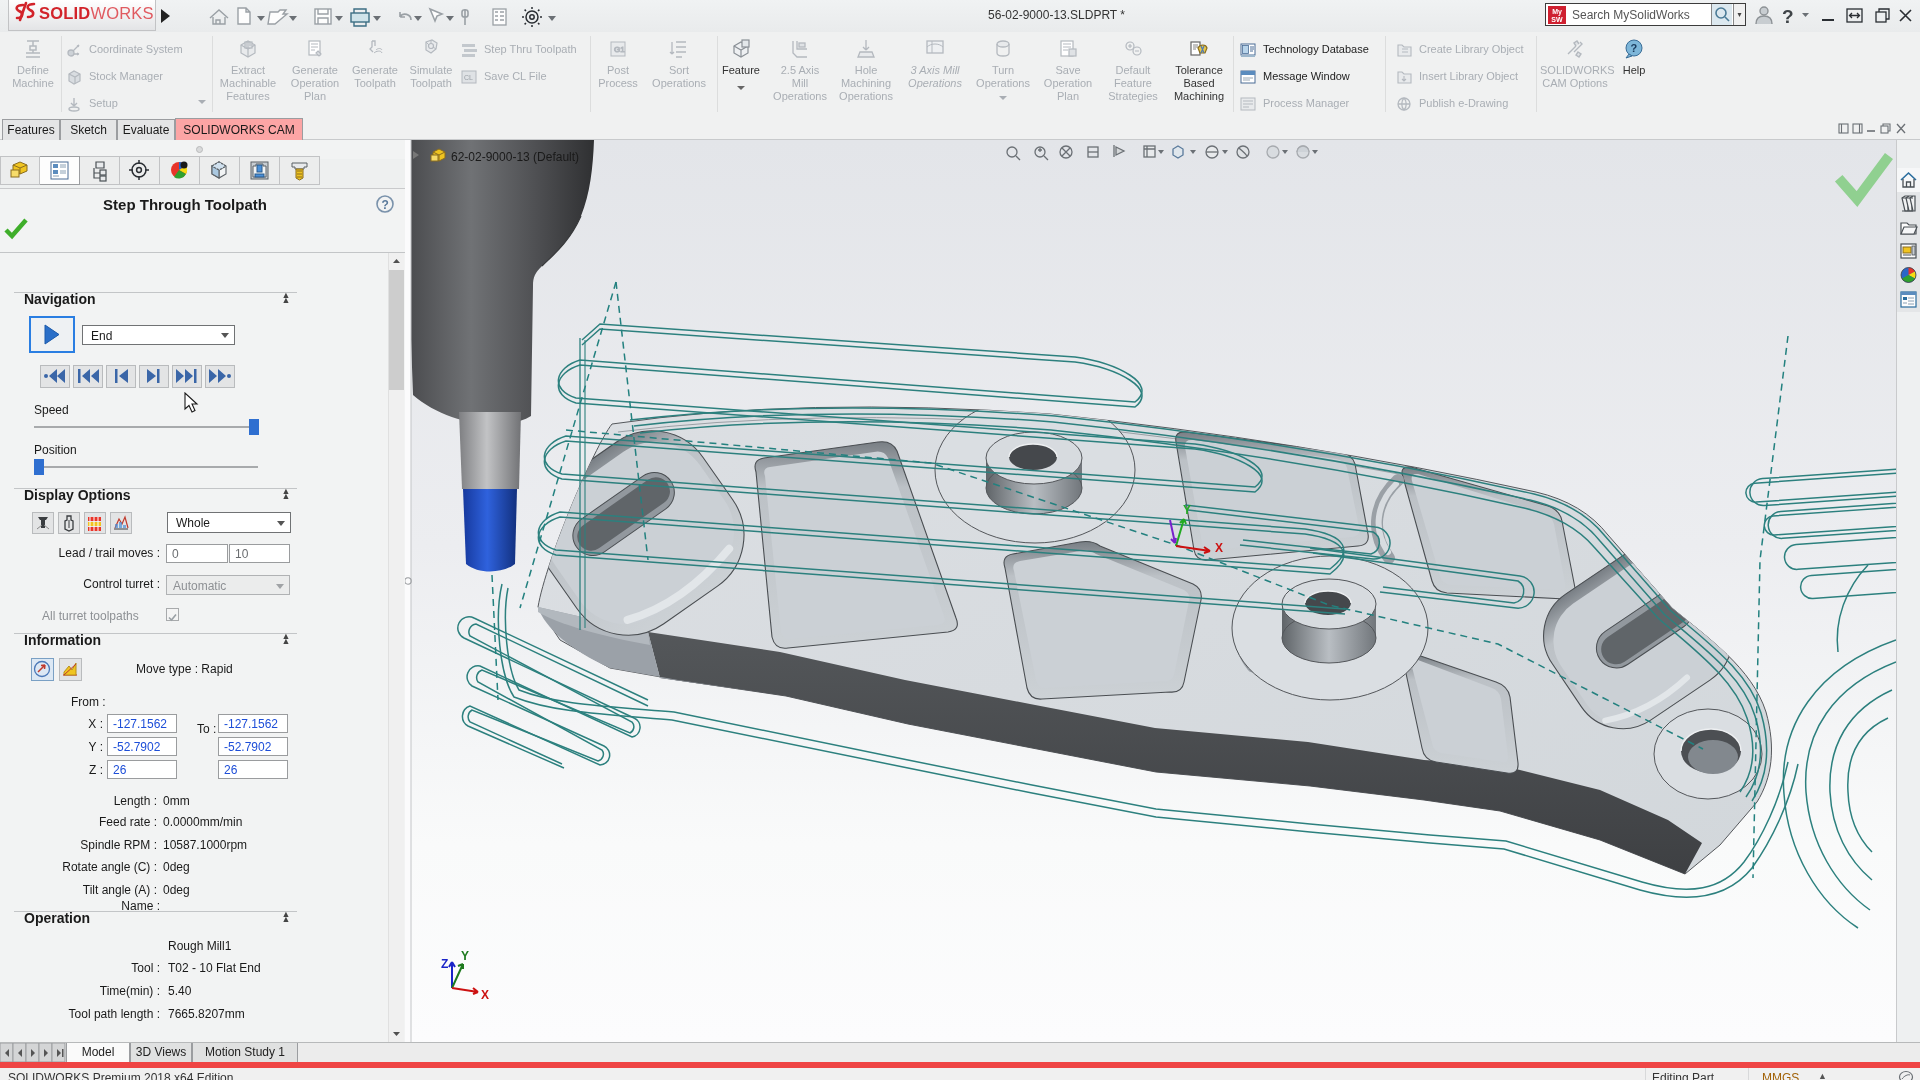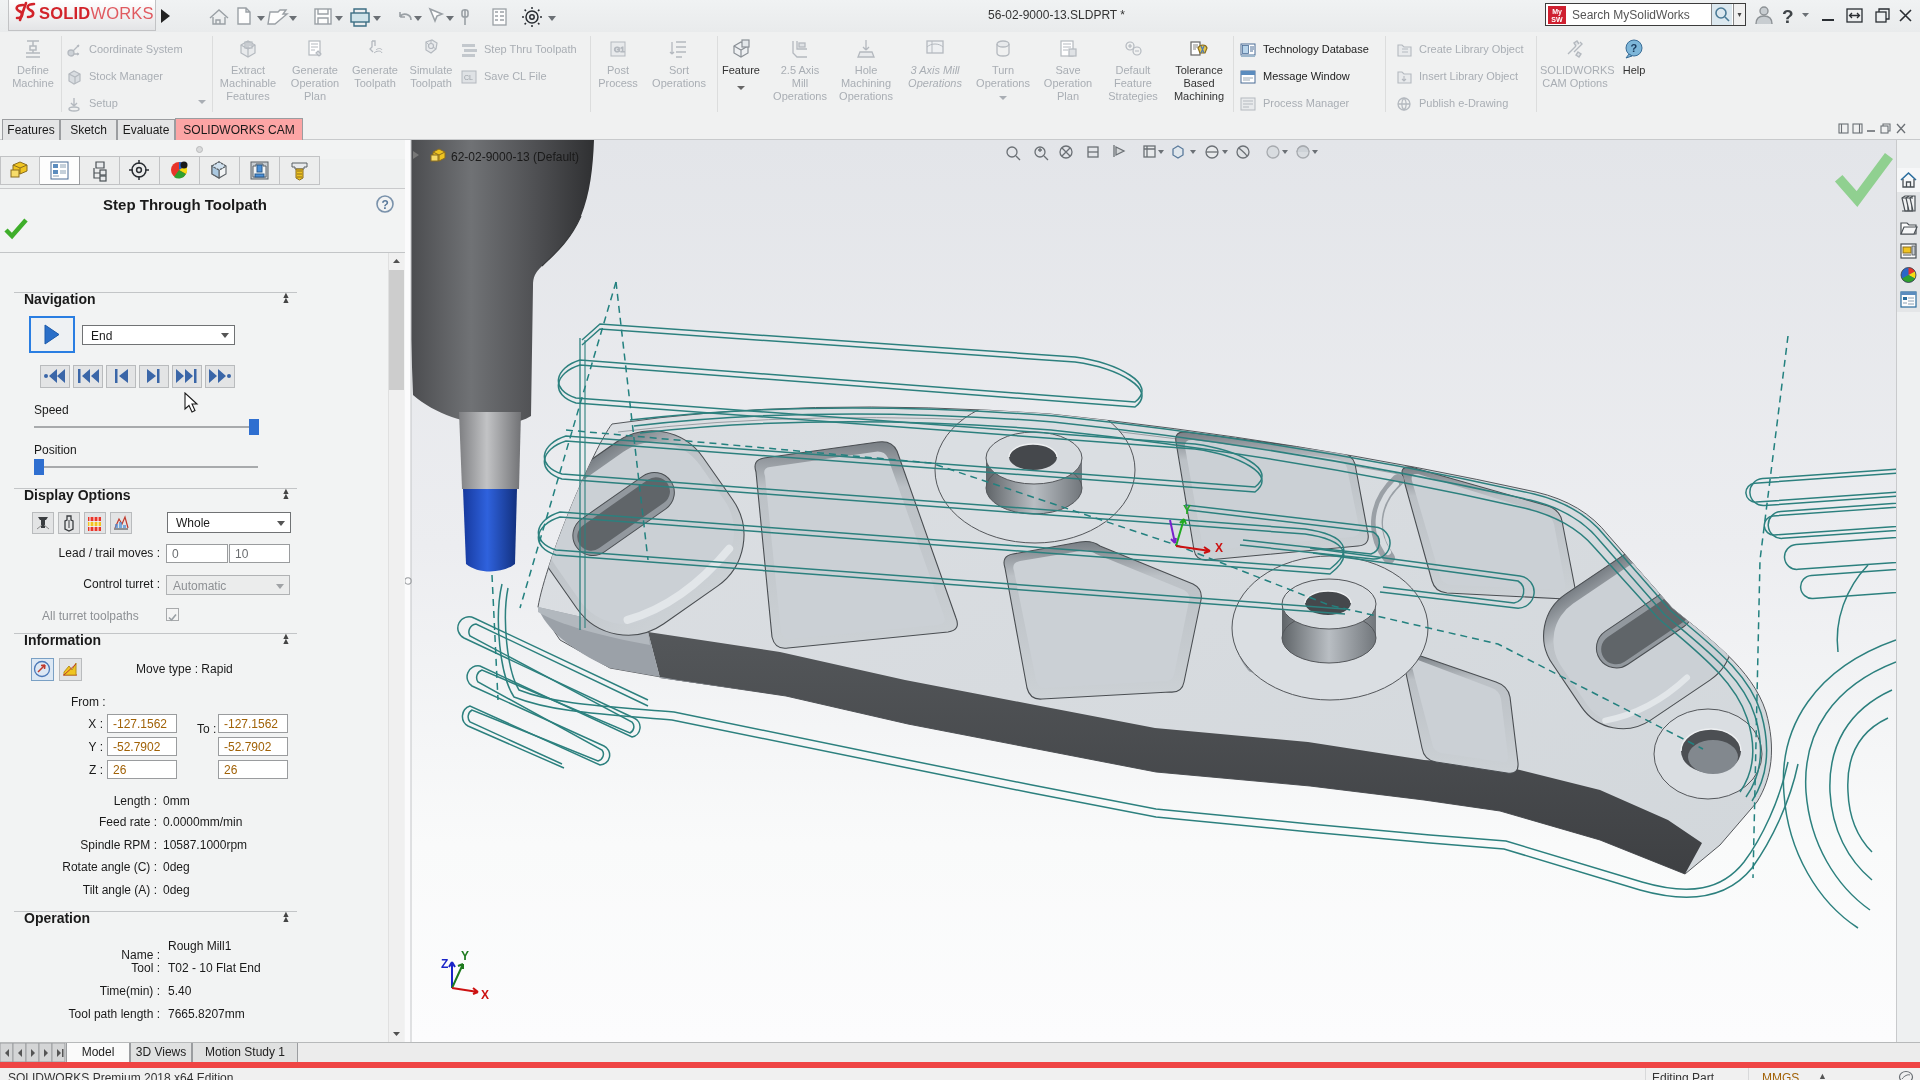--- a/index.html
+++ b/index.html
@@ -38,21 +38,21 @@
 #ptabs { position:absolute; left:0; top:16px; width:360px; height:29px; }
 .ptab { position:absolute; top:0; width:40px; height:29px; border:1px solid #c2c3c5; border-left:none; background:#eceded; }
 .ptab.active { background:#fdfdfd; border-color:#9b9da0; }
 #ptitle { position:absolute; left:0; top:56px; width:370px; text-align:center; font-size:15px; font-weight:bold; color:#1a1a1a; }
 #pscroll { position:absolute; left:388px; top:113px; width:16px; height:789px; background:#f0f0f0; border-left:1px solid #e0e0e0;}
 .sect-div { position:absolute; left:14px; width:283px; height:1px; background:#c3c5c7; }
 .sect-h { position:absolute; left:24px; font-size:14px; font-weight:bold; color:#1a1a1a; }
 .chev { position:absolute; left:280px; width:12px; height:10px; color:#444; font-size:9px; line-height:5px; text-align:center;}
 .lbl { position:absolute; font-size:12px; color:#1a1a1a; }
 .lblg { position:absolute; font-size:12px; color:#8d9094; }
-.field { position:absolute; height:19px; background:#fff; border:1px solid #9a9c9e; font-size:12px; color:#a16207; padding:2px 0 0 5px; }
+.field { position:absolute; height:19px; background:#fff; border:1px solid #9a9c9e; font-size:12px; color:#1d4ed8; padding:2px 0 0 5px; }
 .rlab { position:absolute; font-size:12px; color:#1a1a1a; text-align:right; }
 .btn { position:absolute; background:#e3e4e5; border:1px solid #b9bbbd; }
 .ddown { position:absolute; background:#fff; border:1px solid #707274; font-size:12px; color:#1a1a1a; }
 .ddown .dcaret { position:absolute; right:5px; top:7px; width:0; height:0; border-left:4px solid transparent; border-right:4px solid transparent; border-top:5px solid #555; }
 
 
 #mtabs { position:absolute; left:0; top:1042px; width:1920px; height:20px; background:#ececec; border-top:1px solid #b7b9ba; z-index:6;}
 .mtab { position:absolute; top:0px; height:20px; background:#e0e1e1; border:1px solid #9b9da0; border-top:none; font-size:12px; color:#222; text-align:center; line-height:19px;}
 .mtab.active { background:#fafafa; }
 #statusbar { position:absolute; left:0; top:1062px; width:1920px; height:18px; background:#f0f0f0; border-top:6px solid #ef4444; font-size:12px; color:#333; z-index:6;}
@@ -904,21 +904,21 @@
   <div class="rlab" style="right:248px; top:698px; width:130px;">Spindle RPM :</div>
       <div class="lbl" style="left:163px; top:698px;">10587.1000rpm</div>
   <div class="rlab" style="right:248px; top:720px; width:140px;">Rotate angle (C) :</div>
       <div class="lbl" style="left:163px; top:720px;">0deg</div>
   <div class="rlab" style="right:248px; top:743px; width:130px;">Tilt angle (A) :</div>
       <div class="lbl" style="left:163px; top:743px;">0deg</div>
 
   <div class="sect-div" style="top:771px;"></div>
   <div class="sect-h" style="top:770px;">Operation</div>
   <div class="chev" style="top:772px;">▲<br>▲</div>
-  <div class="rlab" style="right:245px; top:808px; width:130px;">Name :</div>
+  <div class="rlab" style="right:245px; top:759px; width:130px;">Name :</div>
       <div class="lbl" style="left:168px; top:799px;">Rough Mill1</div>
   <div class="rlab" style="right:245px; top:821px; width:130px;">Tool :</div>
       <div class="lbl" style="left:168px; top:821px;">T02 - 10 Flat End</div>
   <div class="rlab" style="right:245px; top:844px; width:130px;">Time(min) :</div>
       <div class="lbl" style="left:168px; top:844px;">5.40</div>
   <div class="rlab" style="right:245px; top:867px; width:140px;">Tool path length :</div>
       <div class="lbl" style="left:168px; top:867px;">7665.8207mm</div>
 </div>
 
 <div id="mtabs">

